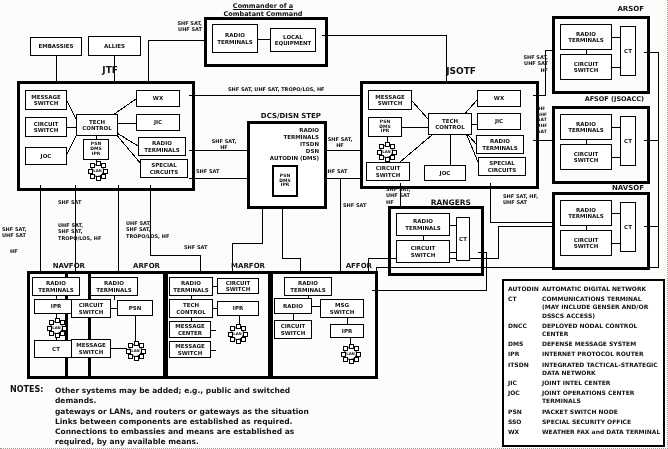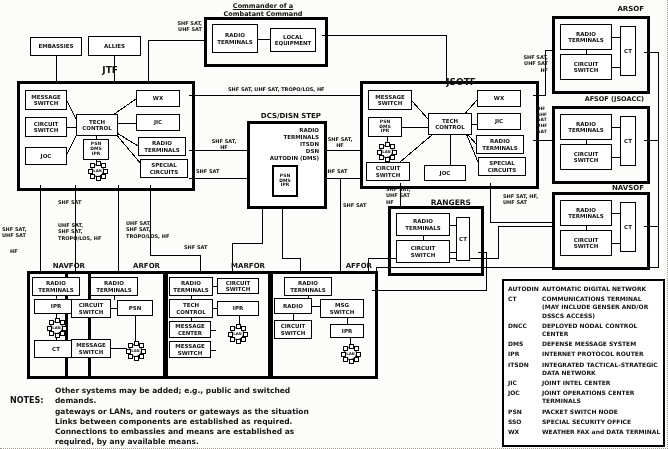--- a/index.html
+++ b/index.html
@@ -17,21 +17,21 @@
   .lab{position:absolute;font-weight:bold;font-size:5px;line-height:1.25;white-space:pre-line;z-index:4;}
   .lan{position:absolute;width:18px;height:18px;z-index:3;}
   .lan .c{position:absolute;left:3px;top:3px;width:11px;height:11px;border:1px solid #000;border-radius:50%;
           background:#fff;display:flex;align-items:center;justify-content:center;font-size:3.8px;font-weight:bold;}
   .lan i{position:absolute;width:3px;height:3px;background:#fff;border:1px solid #000;}
   .legendbox{position:absolute;left:502px;top:279px;width:163px;height:168px;box-sizing:border-box;
              border:2px solid #000;background:#fff;z-index:3;padding:4px 2px 0 2px;}
   .lrow{display:flex;margin-bottom:2px;font-size:6px;font-weight:bold;line-height:8.2px;}
   .lterm{width:34px;flex:none;padding-left:2px;}
   .ldef{flex:1;white-space:pre-line;}
-  .notes-label{position:absolute;left:10px;top:385px;font-size:8px;font-weight:bold;z-index:4;margin-top:11px;}
+  .notes-label{position:absolute;left:10px;top:385px;font-size:8px;font-weight:bold;z-index:4;}
   .notes-lines{position:absolute;left:55px;top:386px;width:310px;font-size:7.5px;font-weight:bold;line-height:10.3px;z-index:4;}
   .cmd-title{position:absolute;left:204px;top:2px;width:118px;text-align:center;font-size:6.5px;font-weight:bold;
              text-decoration:underline;white-space:pre-line;z-index:4;}
 </style>
 </head>
 <body>
 
 <div class="canvas">
 
   <svg class="wires" width="668" height="449" fill="none" stroke="#000" stroke-width="1" shape-rendering="crispEdges">
@@ -170,21 +170,21 @@
   <div class="group heavy" style="left:247px;top:121px;width:74px;height:82px;background:#fff"></div>
   <div class="glabel" style="left:249px;top:127px;width:70px;font-size:5.5px;line-height:1.25">RADIO
 TERMINALS
 ITSDN
 DSN
 AUTODIN (DMS)</div>
   <div class="box tiny" style="left:272px;top:165px;width:26px;height:32px;border-width:2px">PSN
 DMS
 IPR</div>
 
-  <div class="glabel" style="left:416px;top:77px;width:60px;font-size:9px">JSOTF</div>
+  <div class="glabel" style="left:416px;top:66px;width:60px;font-size:9px">JSOTF</div>
   <div class="group heavy" style="left:360px;top:81px;width:173px;height:102px"></div>
   <div class="box" style="left:368px;top:90px;width:44px;height:20px">MESSAGE
 SWITCH</div>
   <div class="box tiny" style="left:368px;top:117px;width:34px;height:20px">PSN
 DMS
 IPR</div>
   <div class="lan" style="left:377px;top:142px">
       <span class="c">LAN</span>
       <i style="left: 15px; top: 7.5px;"></i>
       <i style="left: 12.8033px; top: 12.8033px;"></i>

